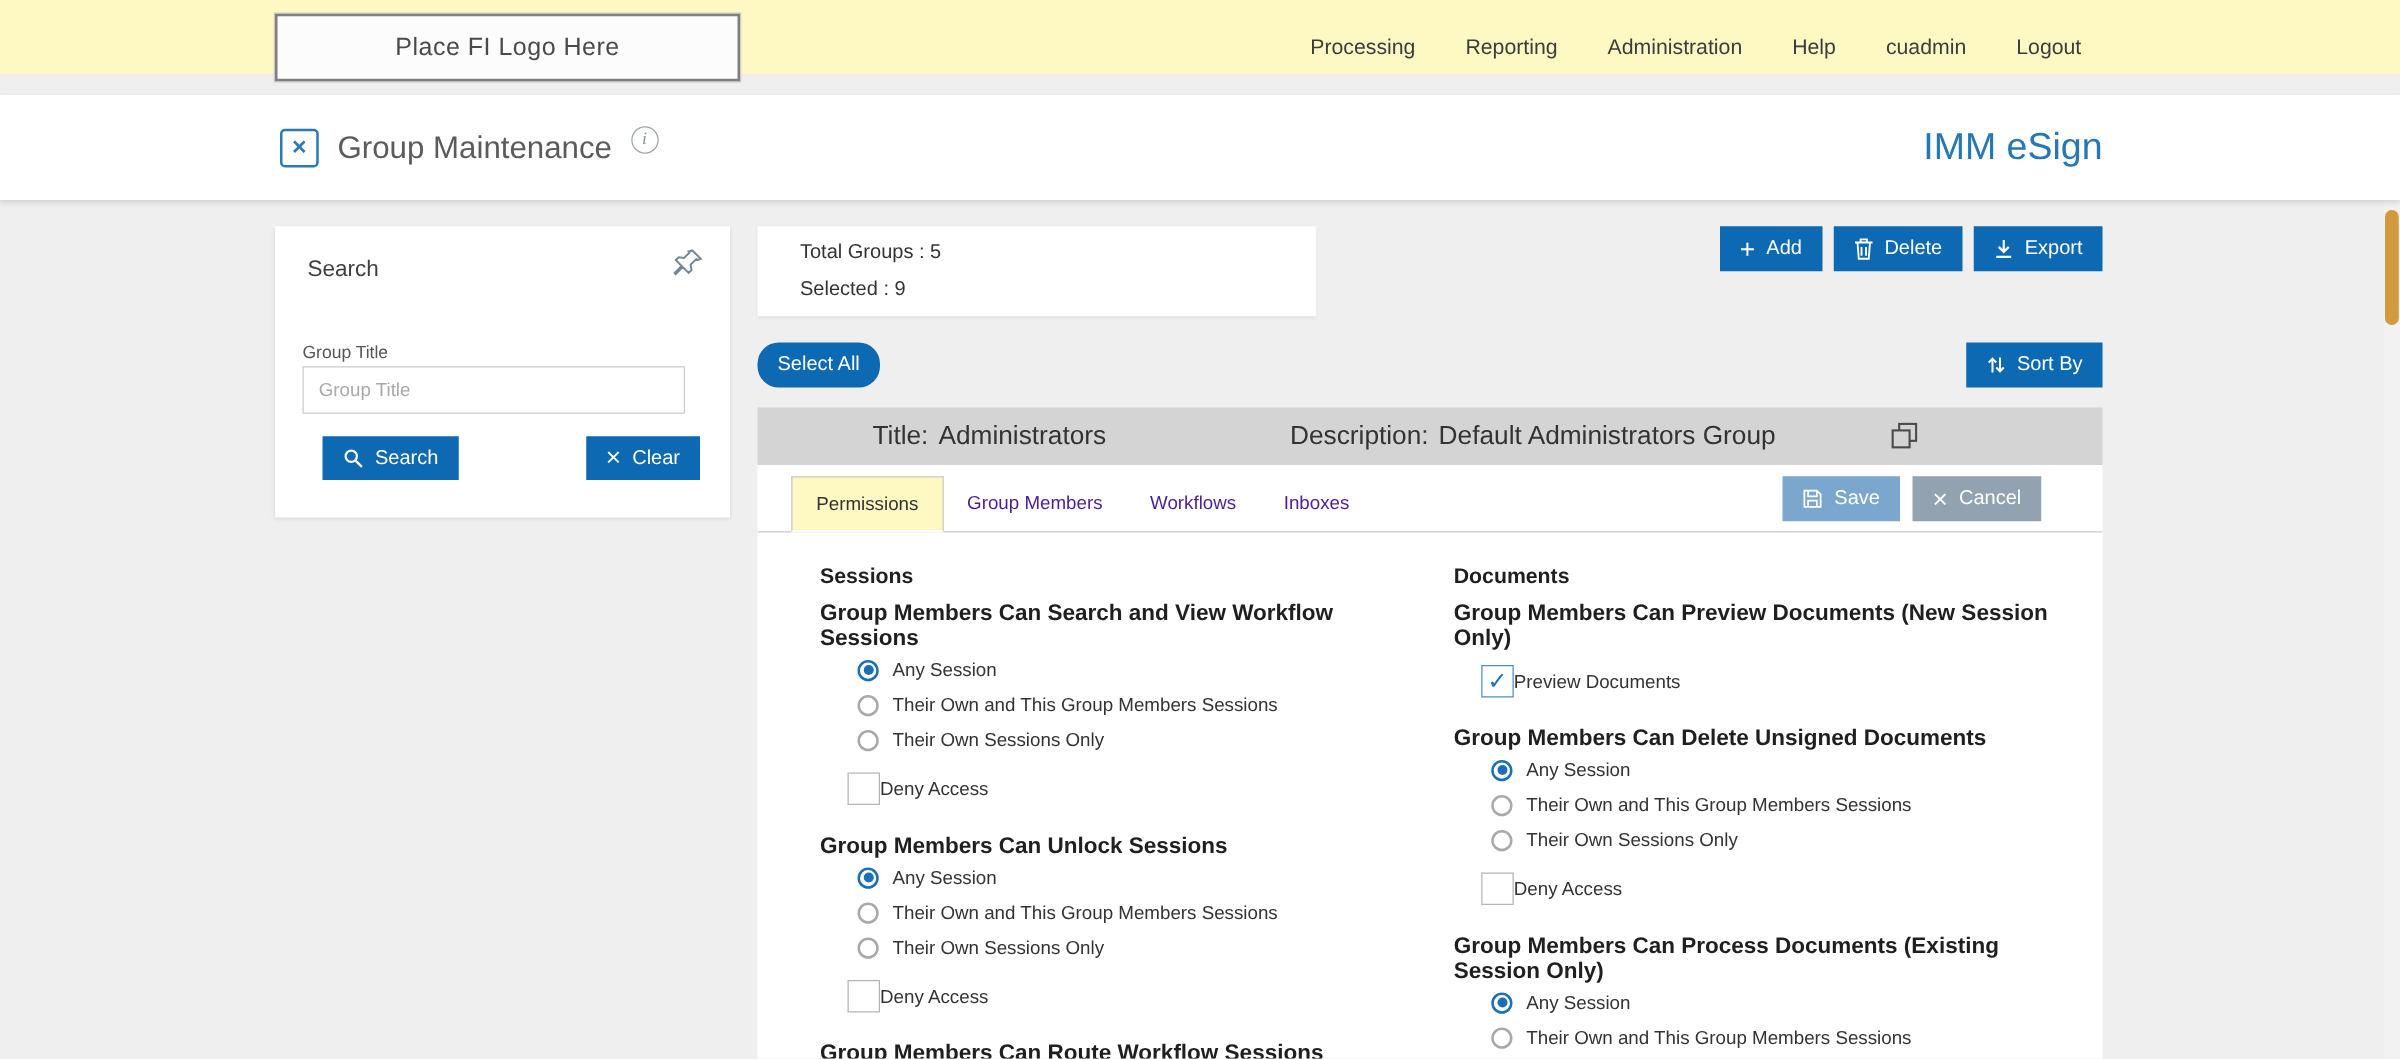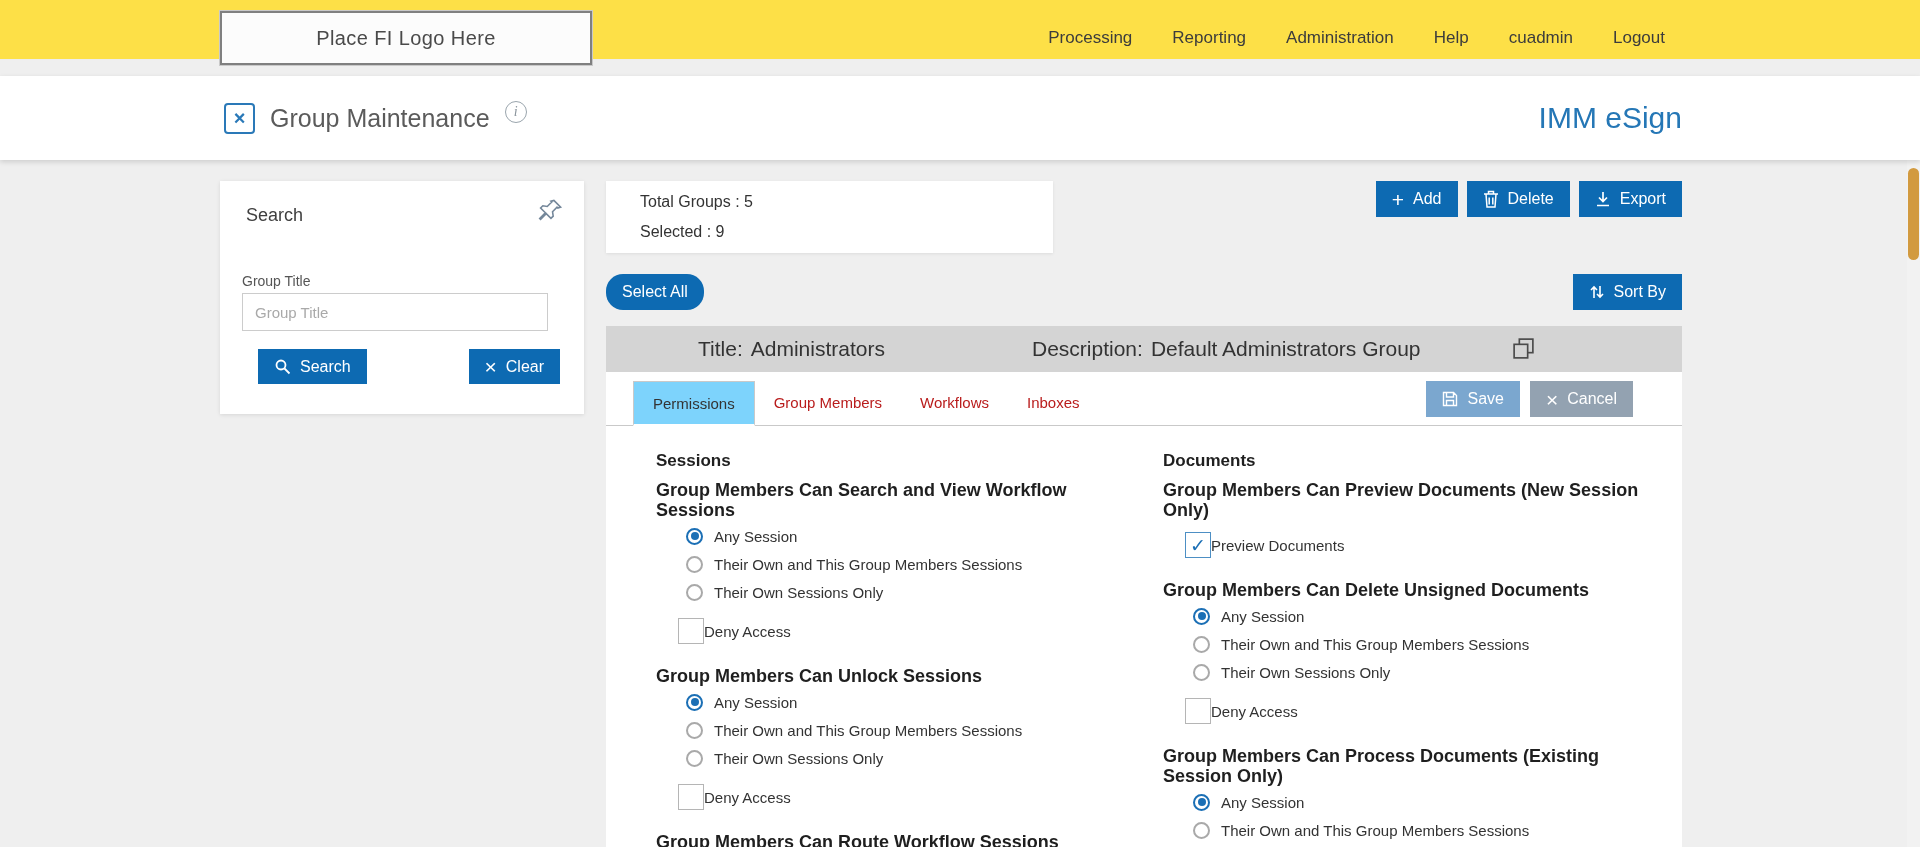--- a/index.html
+++ b/index.html
@@ -3,21 +3,21 @@
 <meta charset="utf-8">
 <style>
   * { box-sizing: border-box; margin: 0; padding: 0; }
   html,body { width:1920px; height:847px; overflow:hidden; }
   body {
     font-family: "Liberation Sans", sans-serif;
     background:#efefef; color:#333; position:relative;
   }
 
   
-  .top-strip { position:absolute; left:0; top:0; width:1920px; height:60px; background:#fde047; border-bottom:1px solid #ededed; }
+  .top-strip { position:absolute; left:0; top:0; width:1920px; height:60px; background:#fef9c3; border-bottom:1px solid #ededed; }
   .logo-box {
     position:absolute; left:220px; top:11px; width:372px; height:54px;
     border:2px solid #808080; box-shadow:0 0 0 1px #c9c9c9; background:#fcfcfc;
     display:flex; align-items:center; justify-content:center;
     font-size:20px; color:#4a4a4a; letter-spacing:.4px;
   }
   .top-nav { position:absolute; right:255px; top:0; height:76px; display:flex; align-items:center; gap:40px; }
   .top-nav span { font-size:17px; color:#3c3c3c; cursor:pointer; white-space:nowrap; }
 
   
@@ -72,24 +72,24 @@
   .gb-text { position:absolute; top:0; height:46px; display:flex; align-items:center; gap:8px; font-size:21px; color:#333; }
   .gb-title { left:92px; }
   .gb-desc { left:426px; }
   .restore-icon { position:absolute; right:146px; top:10px; cursor:pointer; }
 
   
   .panel { position:absolute; left:0; top:191px; width:1076px; height:475px; background:#fff; overflow:hidden; }
   .tabs-row { position:relative; height:54px; border-bottom:1px solid #c9c9c9; display:flex; align-items:flex-end; padding-left:27px; }
   .tab {
     height:45px; padding:0 19px; display:flex; align-items:center;
-    font-size:15px; color:#b91c1c; cursor:pointer; white-space:nowrap;
+    font-size:15px; color:#4c1d95; cursor:pointer; white-space:nowrap;
   }
   .tab.active {
-    background:#7dd3fc; border:1px solid #c9c9c9; border-bottom:2px solid #fff;
+    background:#fef9c3; border:1px solid #c9c9c9; border-bottom:2px solid #fff;
     margin-bottom:-1px; color:#333;
   }
   .save-cancel { position:absolute; right:49px; top:9px; display:flex; gap:10px; }
 
   
   .perm-col { position:absolute; top:78px; width:490px; }
   .col-sessions { left:50px; }
   .col-documents { left:557px; }
   .col-heading { font-size:17px; font-weight:bold; color:#1f1f1f; line-height:22px; margin-bottom:8px; }
   .perm-group { margin-bottom:18px; }

